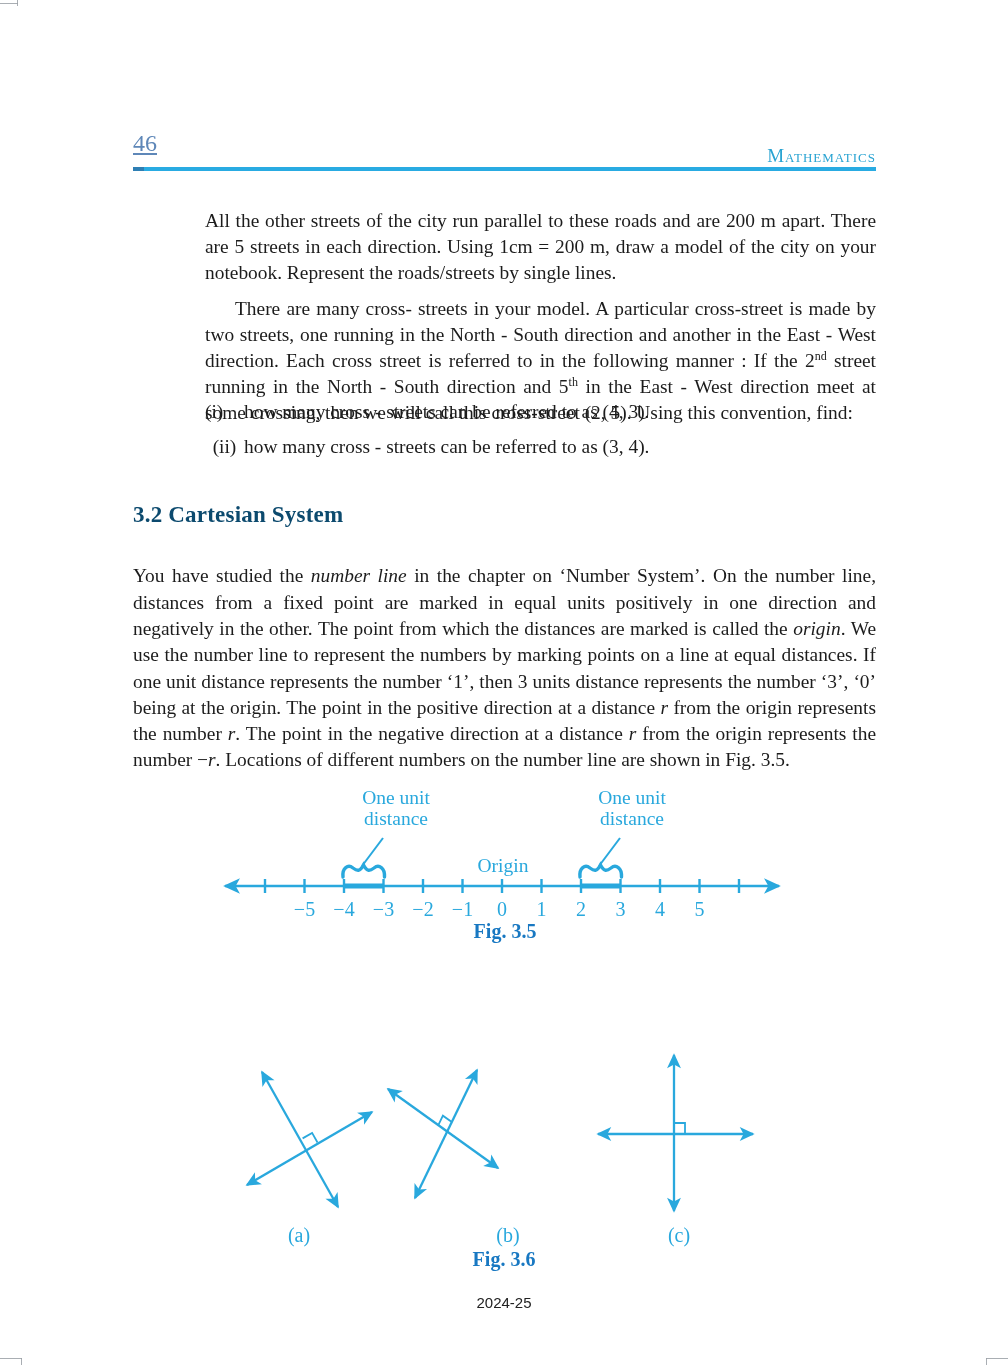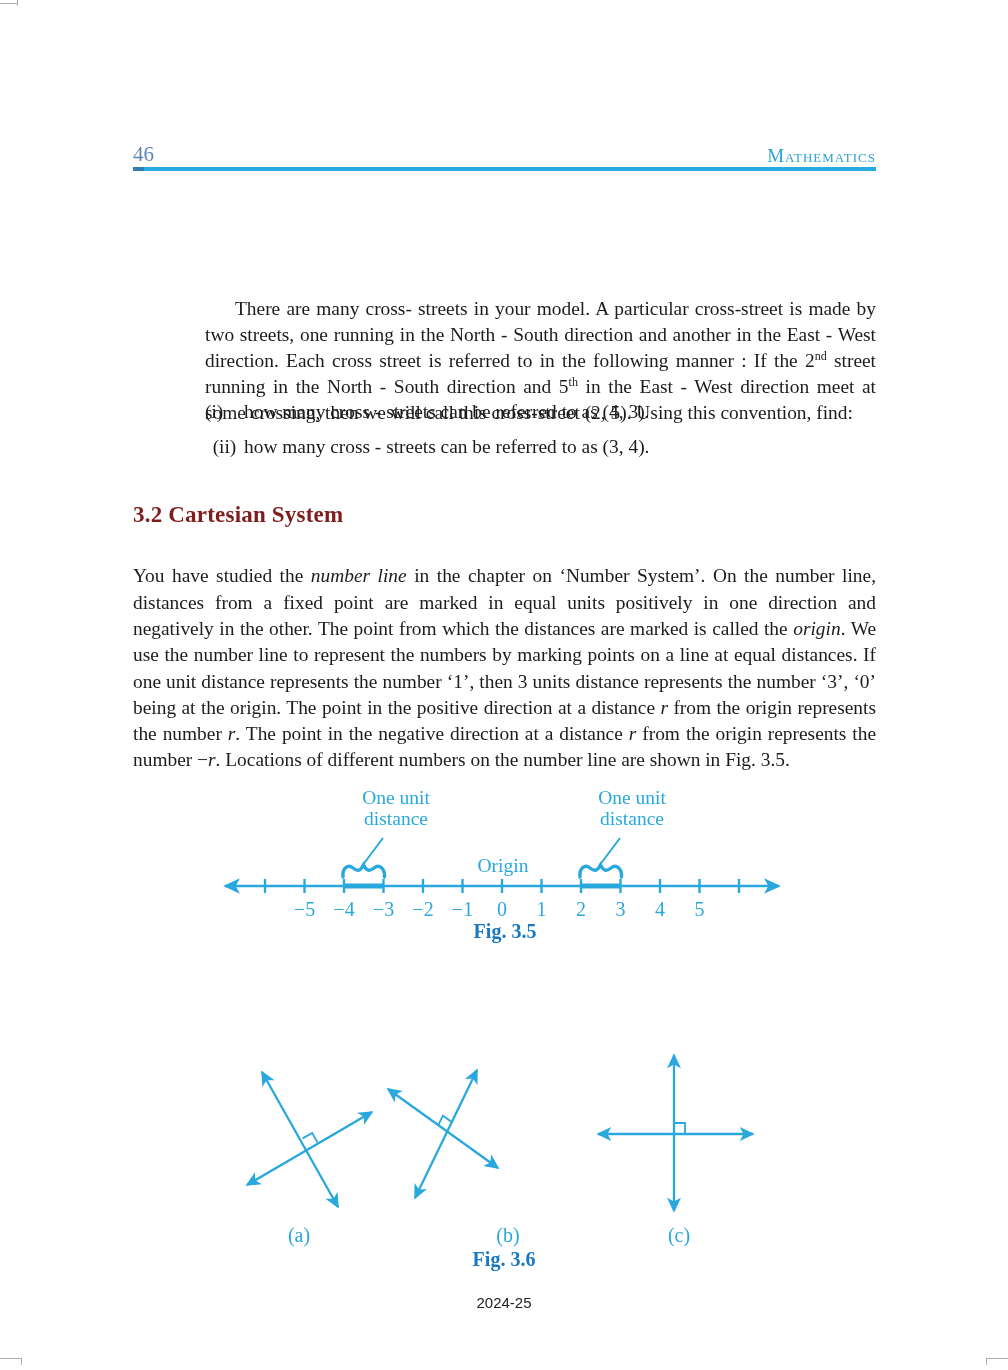--- a/index.html
+++ b/index.html
@@ -7,21 +7,21 @@
     position:relative;
     width:1008px;height:1370px;
     background:#ffffff;
     font-family:"Liberation Serif","DejaVu Serif",serif;
     color:#1c1c1c;
     overflow:hidden;
   }
   
   .mark{position:absolute;background:#9aa0a6;opacity:.85;}
   
-  .page-num{position:absolute;left:133px;top:142px;font-size:21px;color:#5e87b8;}
+  .page-num{position:absolute;left:133px;top:130px;font-size:24px;color:#5e87b8;text-decoration:underline;}
   .running-title{
     position:absolute;right:132px;top:145px;
     font-size:19px;font-variant:small-caps;letter-spacing:1px;color:#28a3d2;
   }
   .head-rule{position:absolute;left:133px;top:167px;width:743px;height:4px;background:#29abe2;}
   .head-rule-tip{position:absolute;left:133px;top:167px;width:11px;height:4px;background:#2e7fb4;}
   
   .para{
     position:absolute;
     font-size:19.4px;line-height:25.9px;
@@ -32,21 +32,21 @@
   .p3{left:133px;top:544px;width:743px;line-height:26.3px;}
   .p4{left:133px;top:955px;width:743px;text-indent:30px;}
   .it{font-style:italic;}
   sup{font-size:0.62em;line-height:0;}
   
   .list-item{position:absolute;left:205px;width:671px;display:flex;font-size:19.4px;}
   .list-item .marker{width:39px;flex:0 0 39px;}
   
   .section-heading{
     position:absolute;left:133px;top:483px;
-    font-size:23px;font-weight:bold;color:#7f1d1d;letter-spacing:0.2px;
+    font-size:23px;font-weight:bold;color:#0c4a6e;letter-spacing:0.2px;
   }
   
   .fig35{position:absolute;left:195px;top:782px;width:600px;height:165px;}
   .fig36{position:absolute;left:190px;top:1052px;width:630px;height:170px;}
   .fig-line{stroke:#29a8dd;stroke-width:2.3;fill:none;}
   .fig35-axis{stroke:#29a8dd;stroke-width:2.6;fill:none;}
   .fig35-bold{stroke:#29a8dd;stroke-width:5;fill:none;}
   .fig35-tick line{stroke:#29a8dd;stroke-width:2.4;}
   .brace{stroke:#29a8dd;stroke-width:3.4;fill:none;stroke-linecap:round;}
   .pointer{stroke:#29a8dd;stroke-width:2;}
@@ -75,20 +75,21 @@
   <div class="mark" style="left:0;top:1358px;width:22px;height:1px;"></div>
   <div class="mark" style="left:21px;top:1358px;width:1px;height:7px;"></div>
   <div class="mark" style="left:986px;top:1358px;width:22px;height:1px;"></div>
   <div class="mark" style="left:986px;top:1358px;width:1px;height:7px;"></div>
 
   <div class="page-num">46</div>
   <div class="running-title">Mathematics</div>
   <div class="head-rule"></div>
   <div class="head-rule-tip"></div>
 
+  <p class="para p1">All the other streets of the city run parallel to these roads and are 200 m apart. There are 5 streets in each direction. Using 1cm = 200 m, draw a model of the city on your notebook. Represent the roads/streets by single lines.</p>
   <p class="para p2"><span>There are many cross- streets in your model. A particular cross-street is made by two streets, one running in the North - South direction and another in the East - West direction. Each cross street is referred to in the following manner : If the 2</span><sup>nd</sup><span> street running in the North - South direction and 5</span><sup>th</sup><span> in the East - West direction meet at some crossing, then we will call this cross-street (2, 5). Using this convention, find:</span></p>
 
   <div id="items">
       <div class="list-item" style="top: 401px;">
         <span class="marker">(i)</span>
         <span>how many cross - streets can be referred to as (4, 3).</span>
       </div>
       <div class="list-item" style="top: 436px; text-align: center;">
         <span class="marker">(ii)</span>
         <span>how many cross - streets can be referred to as (3, 4).</span>

